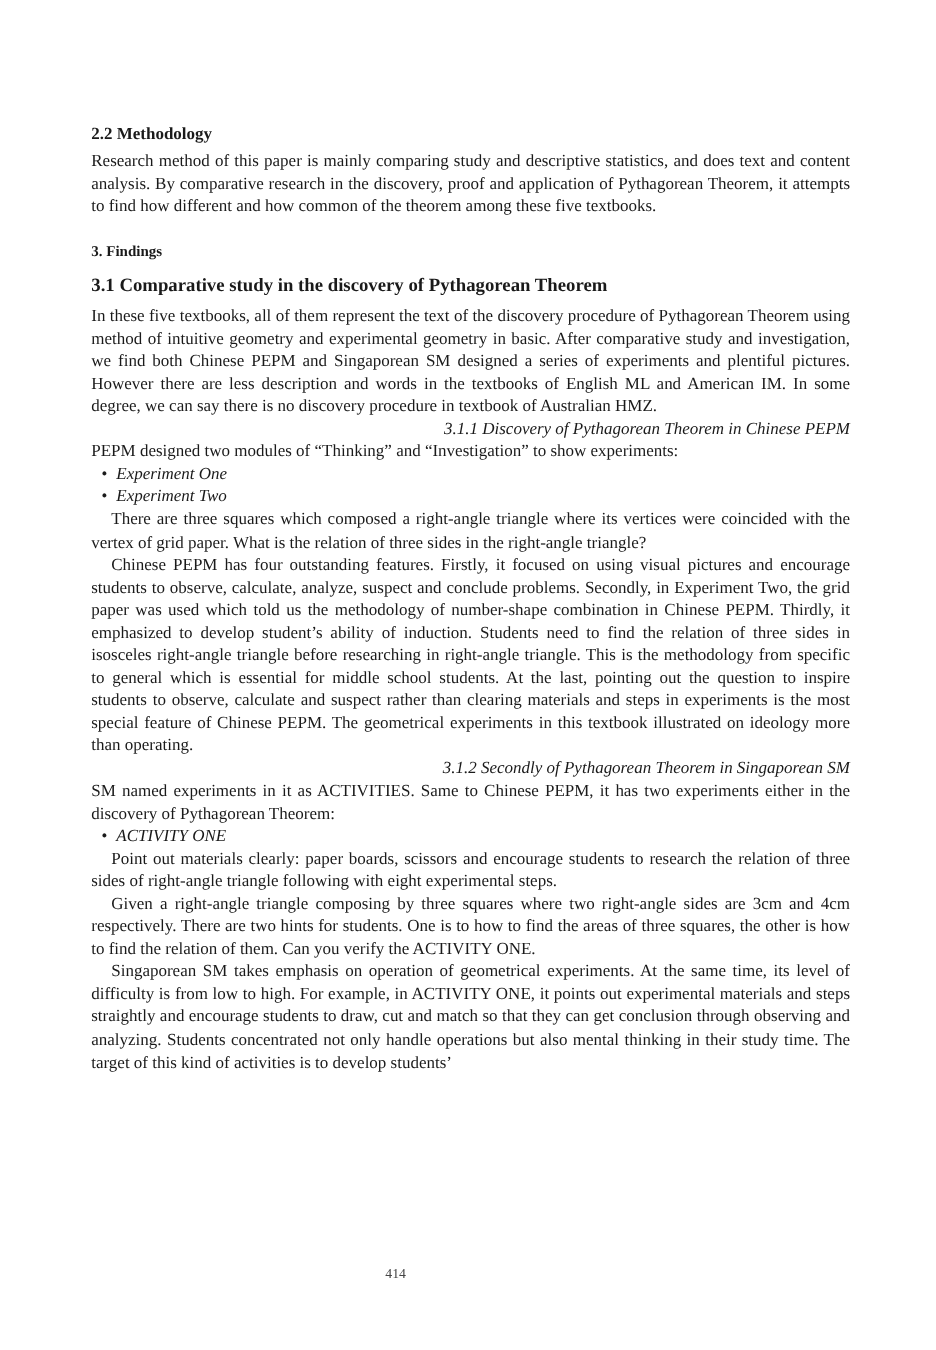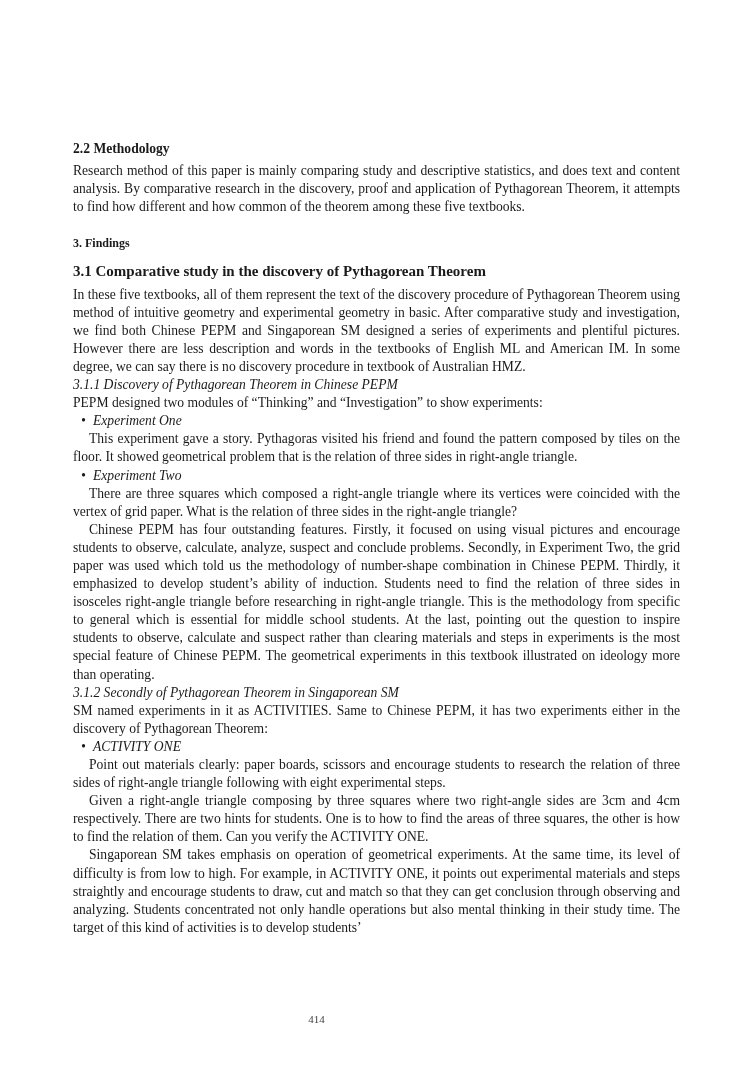--- a/index.html
+++ b/index.html
@@ -3,27 +3,27 @@
 <meta charset="utf-8">
 <style>
   html, body { margin: 0; padding: 0; background: #ffffff; }
   body {
     width: 749px; height: 1080px; position: relative; overflow: hidden;
     font-family: "Liberation Serif", "DejaVu Serif", serif;
     color: #1a1a1a;
   }
   .page {
     position: absolute; left: 73px; top: 98px; width: 607px;
-    font-size: 13.6px; line-height: 18.1px; margin-top: 42px;
+    font-size: 13.6px; line-height: 18.1px;
   }
   .h2 { font-weight: bold; font-size: 13.6px; margin: 0 0 4px 0; }
   .h1 { font-weight: bold; font-size: 12px; margin: 18px 0 10px 0; }
   .h3 { font-weight: bold; font-size: 15px; margin: 0 0 5px 0; }
   p { margin: 0; text-align: justify; }
-  .sub { font-style: italic; margin: 0; }
+  .sub { font-style: italic; margin: 0; text-align: right; }
   .bullet { padding-left: 8px; margin: 0; font-style: italic; }
   .bullet .dot { display: inline-block; width: 12px; }
   .indent { text-indent: 16px; }
   .pagenum {
     position: absolute; top: 1013px; left: 0; width: 633px; text-align: center;
     font-size: 11px; color: #444;
   }
 </style>
 </head>
 <body>
@@ -36,21 +36,20 @@
 
   <div class="h3">3.1  Comparative study in the discovery of Pythagorean Theorem</div>
   <p>In these five textbooks, all of them represent the text of the discovery procedure of Pythagorean Theorem using method of intuitive geometry and experimental geometry in basic. After comparative study and investigation, we find both Chinese PEPM and Singaporean SM designed a series of experiments and plentiful pictures. However there are less description and words in the textbooks of English ML and American IM. In some degree, we can say there is no discovery procedure in textbook of Australian HMZ.</p>
 
   <div class="sub">3.1.1 Discovery of Pythagorean Theorem in Chinese PEPM</div>
   <p>PEPM designed two modules of “Thinking” and “Investigation” to show experiments:</p>
 
   <div class="bullet">
     <span class="dot">•</span><span>Experiment One</span>
   </div>
-  <p class="indent">This experiment gave a story. Pythagoras visited his friend and found the pattern composed by tiles on the floor. It showed geometrical problem that is the relation of three sides in right-angle triangle.</p>
 
   <div class="bullet">
     <span class="dot">•</span><span>Experiment Two</span>
   </div>
   <p class="indent">There are three squares which composed a right-angle triangle where its vertices were coincided with the vertex of grid paper. What is the relation of three sides in the right-angle triangle?</p>
   <p class="indent">Chinese PEPM has four outstanding features. Firstly, it focused on using visual pictures and encourage students to observe, calculate, analyze, suspect and conclude problems. Secondly, in Experiment Two, the grid paper was used which told us the methodology of number-shape combination in Chinese PEPM. Thirdly, it emphasized to develop student’s ability of induction. Students need to find the relation of three sides in isosceles right-angle triangle before researching in right-angle triangle. This is the methodology from specific to general which is essential for middle school students. At the last, pointing out the question to inspire students to observe, calculate and suspect rather than clearing materials and steps in experiments is the most special feature of Chinese PEPM. The geometrical experiments in this textbook illustrated on ideology more than operating.</p>
 
   <div class="sub">3.1.2 Secondly of Pythagorean Theorem in Singaporean SM</div>
   <p>SM named experiments in it as ACTIVITIES. Same to Chinese PEPM, it has two experiments either in the discovery of Pythagorean Theorem:</p>
 

